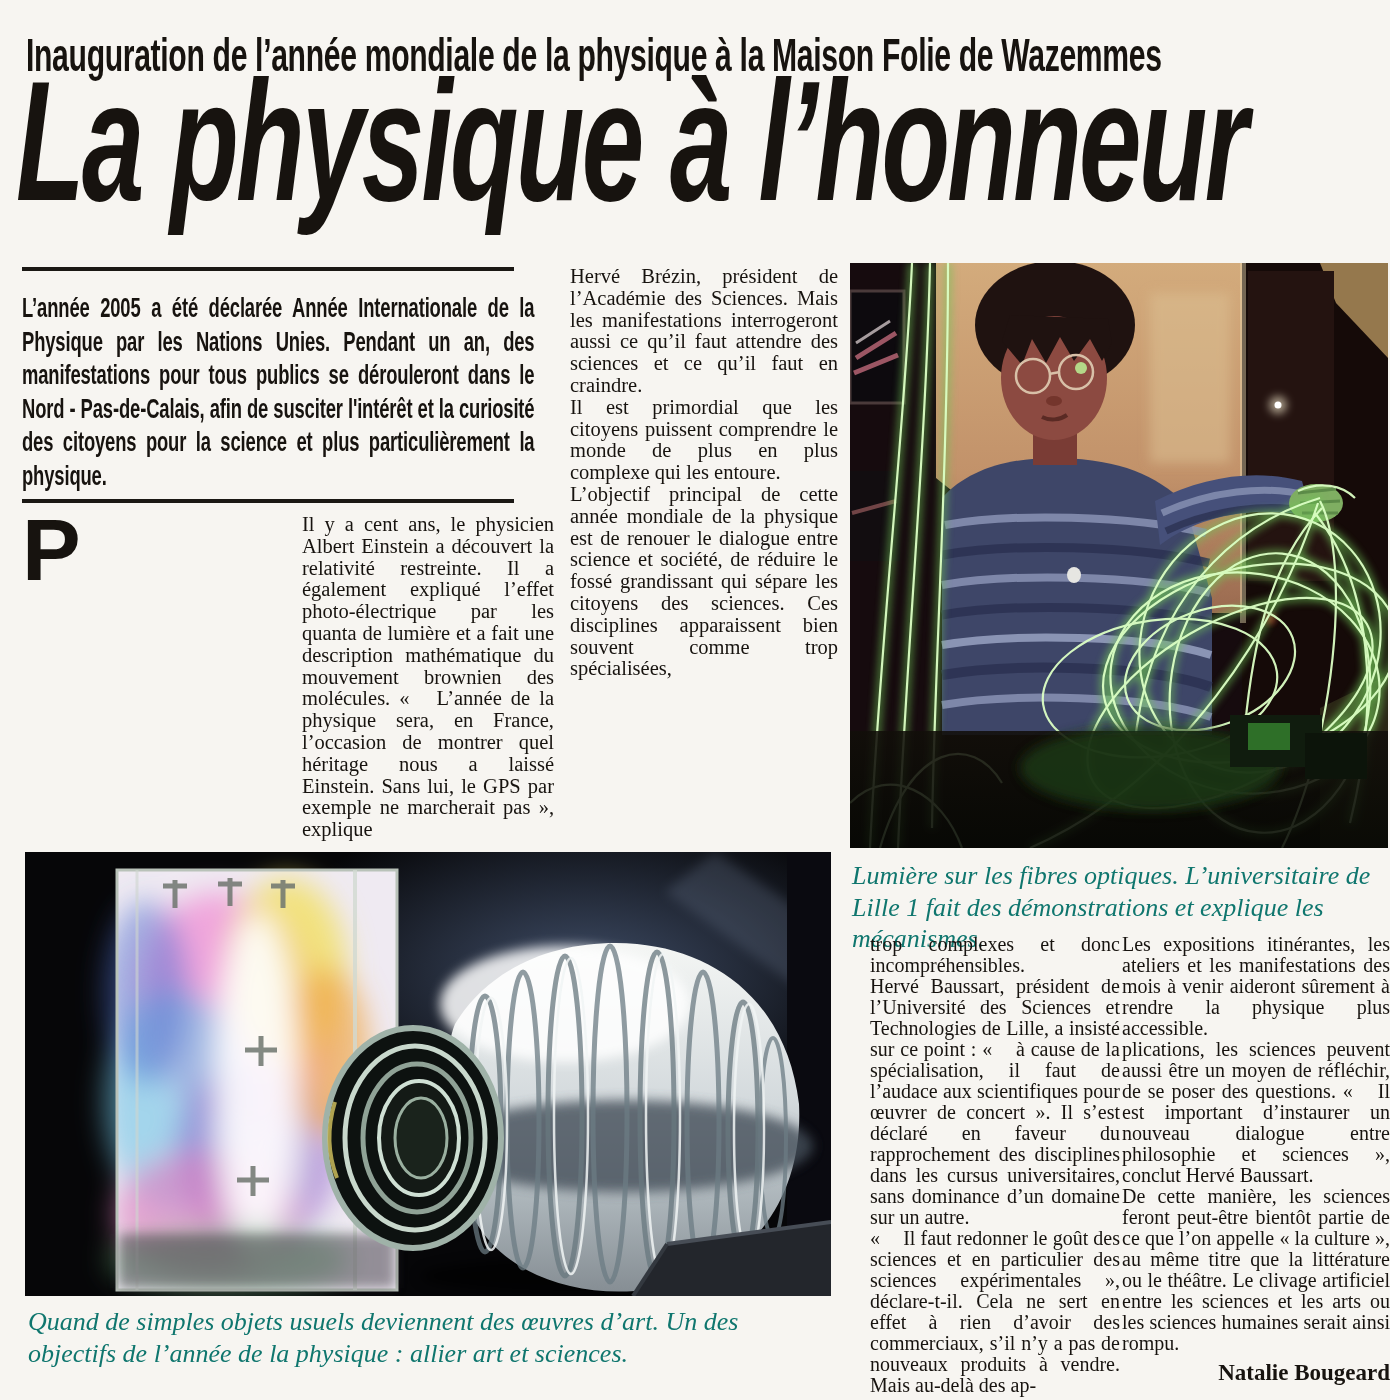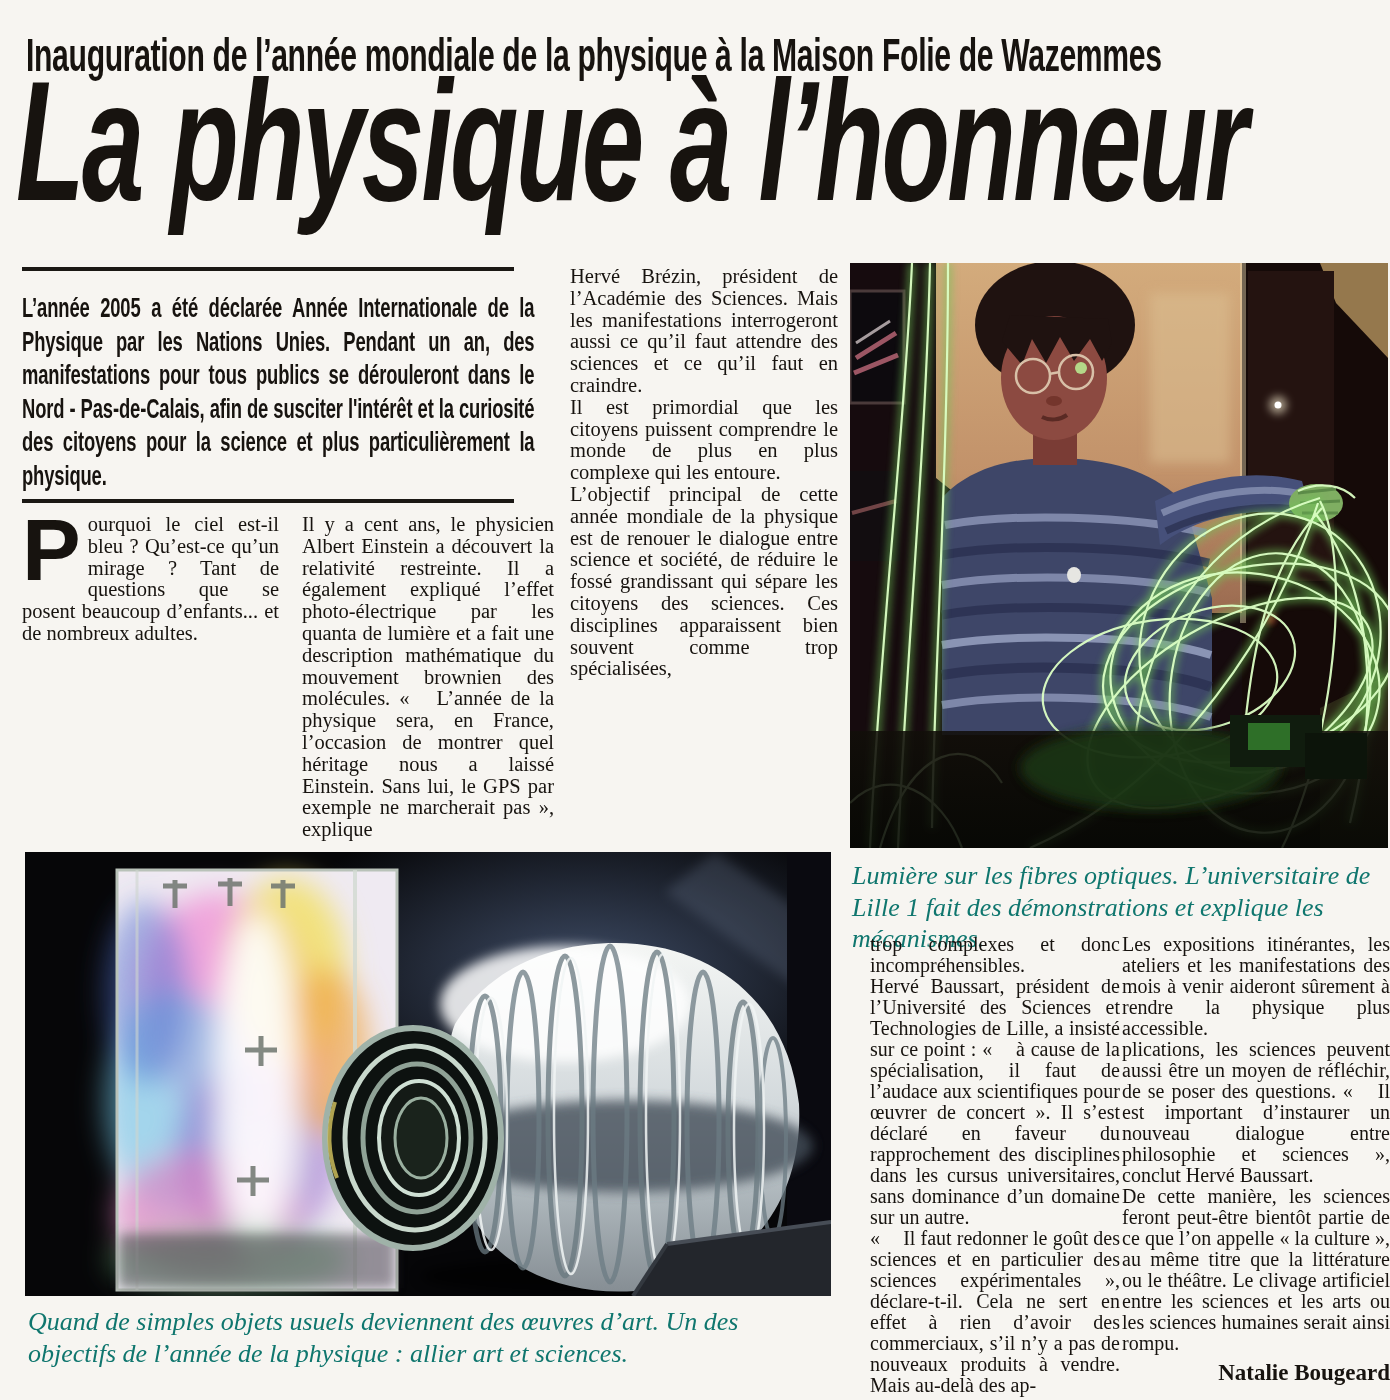--- a/index.html
+++ b/index.html
@@ -60,21 +60,20 @@
     <span class="condense">La physique à l’honneur</span>
   </div>
 
   <div class="abs rule rule-top"></div>
   <div class="abs lead">L’année 2005 a été déclarée Année Internationale de la Physique par les Nations Unies. Pendant un an, des manifestations pour tous publics se dérouleront dans le Nord - Pas-de-Calais, afin de susciter l'intérêt et la curiosité des citoyens pour la science et plus particulièrement la physique.</div>
   <div class="abs rule rule-bottom"></div>
 
   <div class="abs bodycol col1">
     <span class="dropcap">P</span>
     <div>
-        <p><span>ourquoi le ciel est-il bleu ? Qu’est-ce qu’un mirage ? Tant de questions que se posent beaucoup d’enfants... et de nombreux adultes.</span></p>
       </div>
   </div>
 
   <div class="abs bodycol col2">
     <div>
         <p><span>Il y a cent ans, le physicien Albert Einstein a découvert la relativité restreinte. Il a également expliqué l’effet photo-électrique par les quanta de lumière et a fait une description mathématique du mouvement brownien des molécules. « </span><span class="b">L’année de la physique sera, en France, l’occasion de montrer quel héritage nous a laissé Einstein. Sans lui, le GPS par exemple ne marcherait pas</span><span> », explique</span></p>
       </div>
   </div>
 
   <div class="abs bodycol col3">

